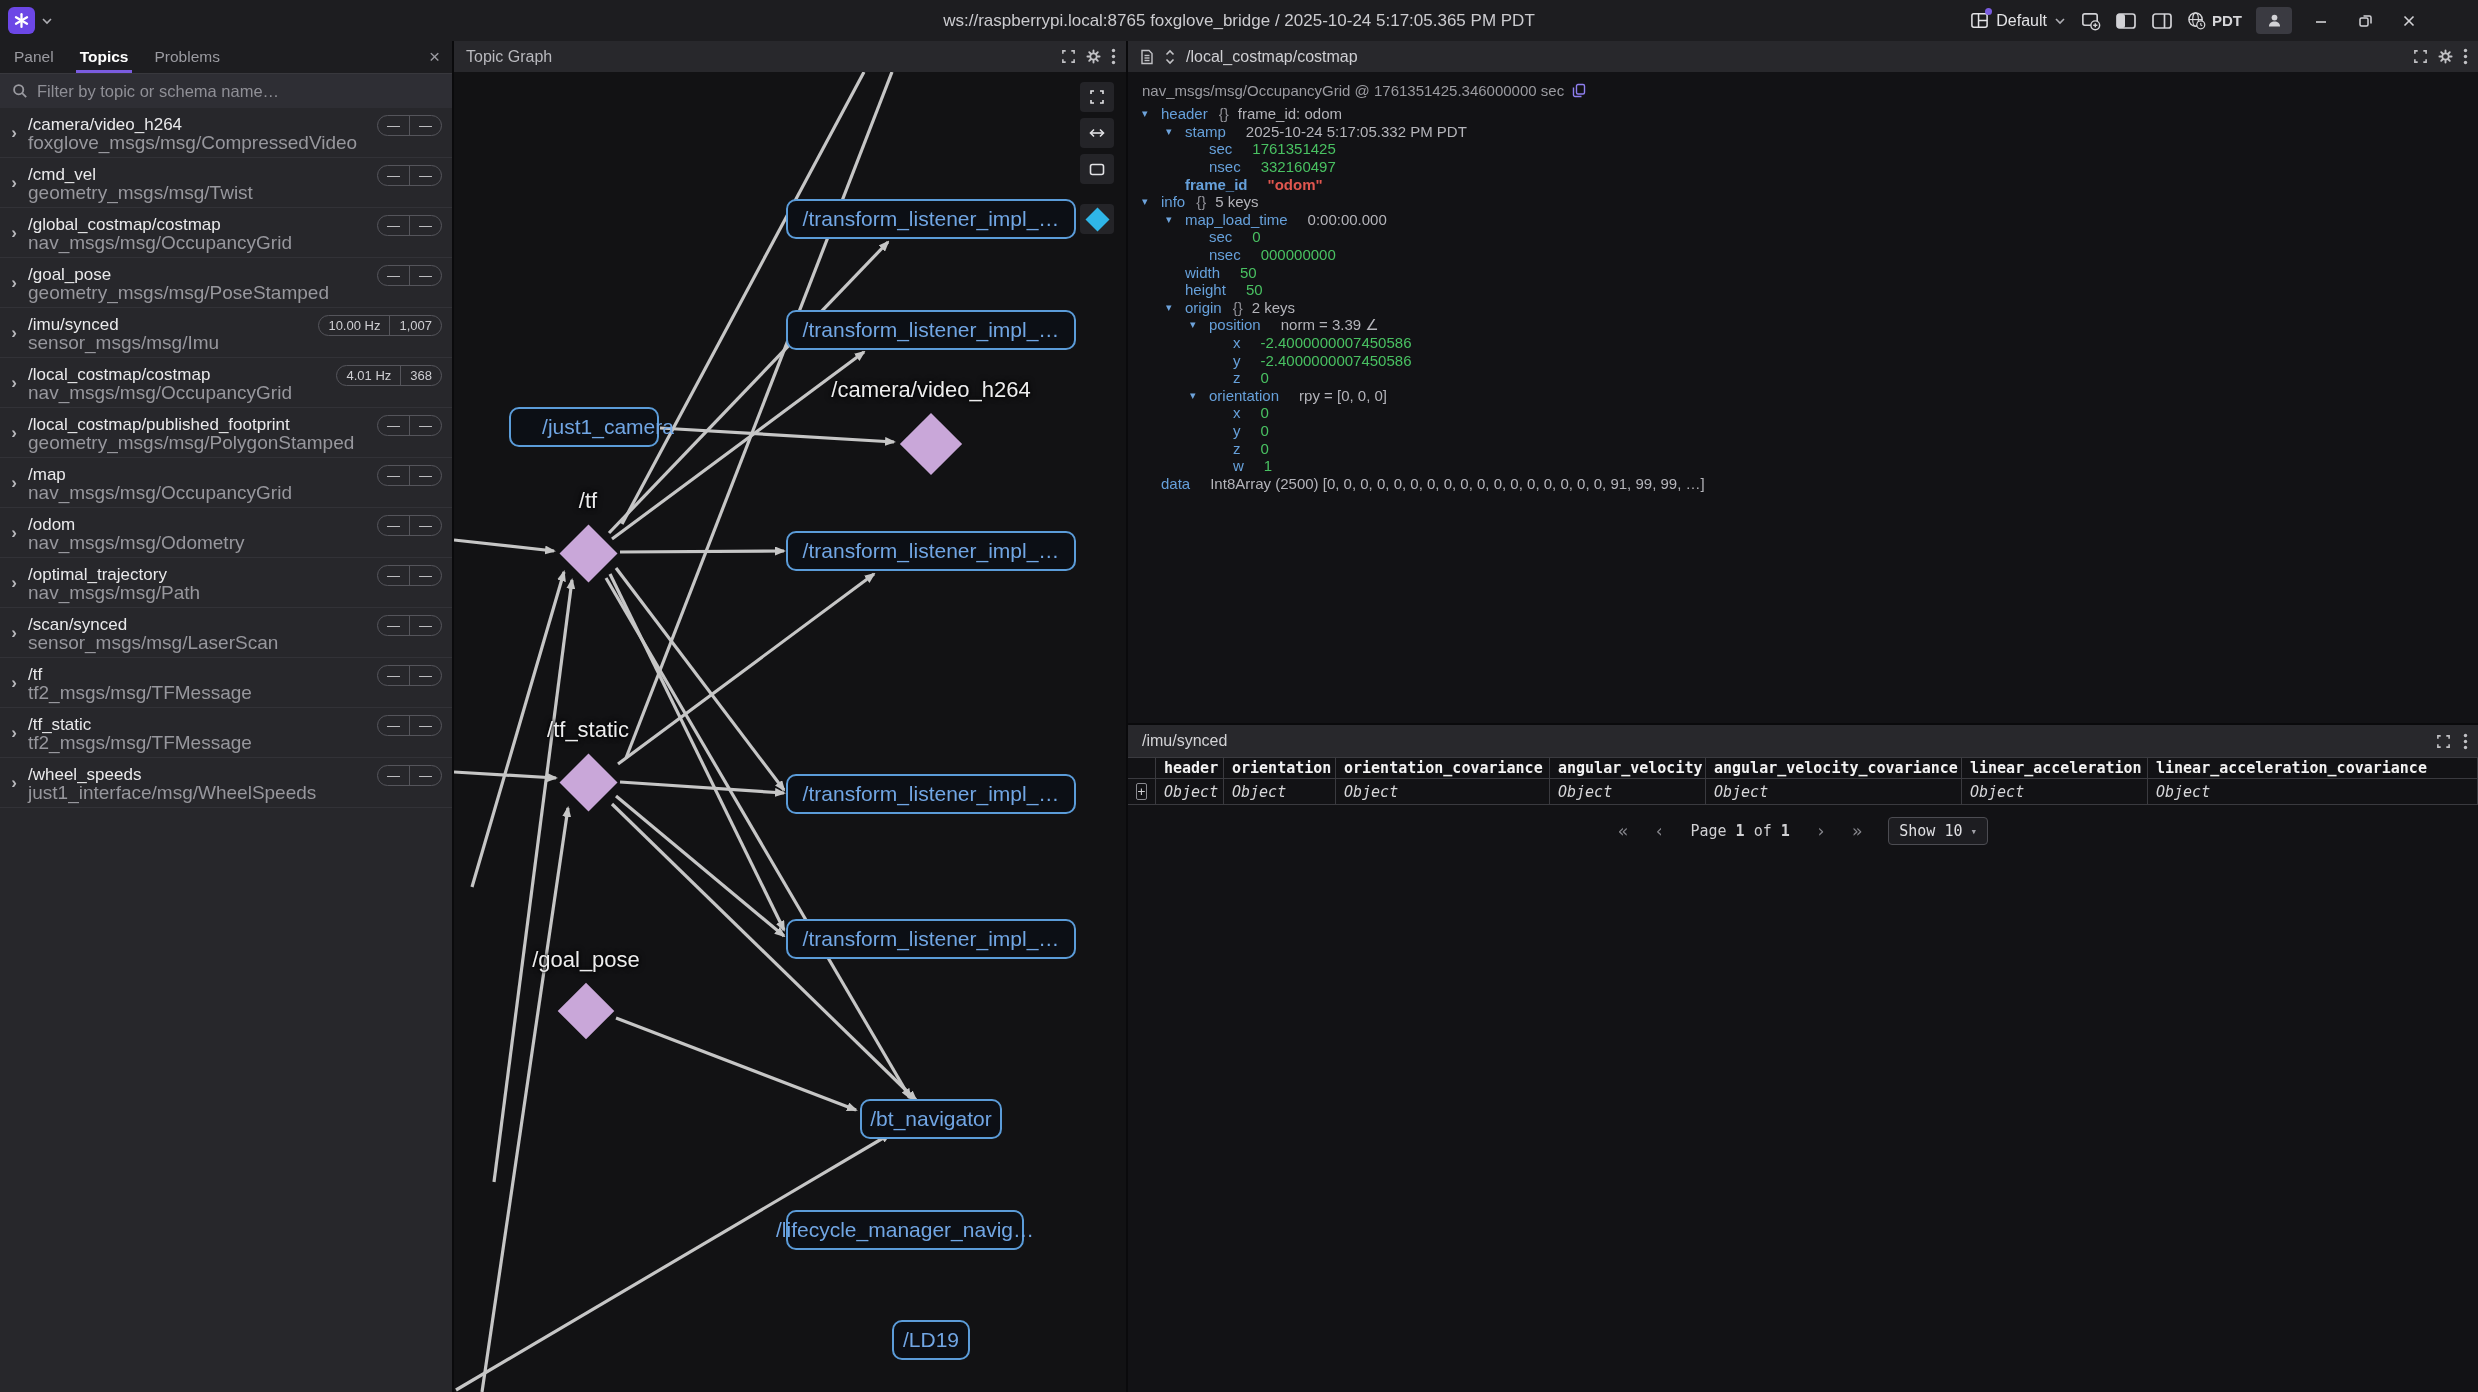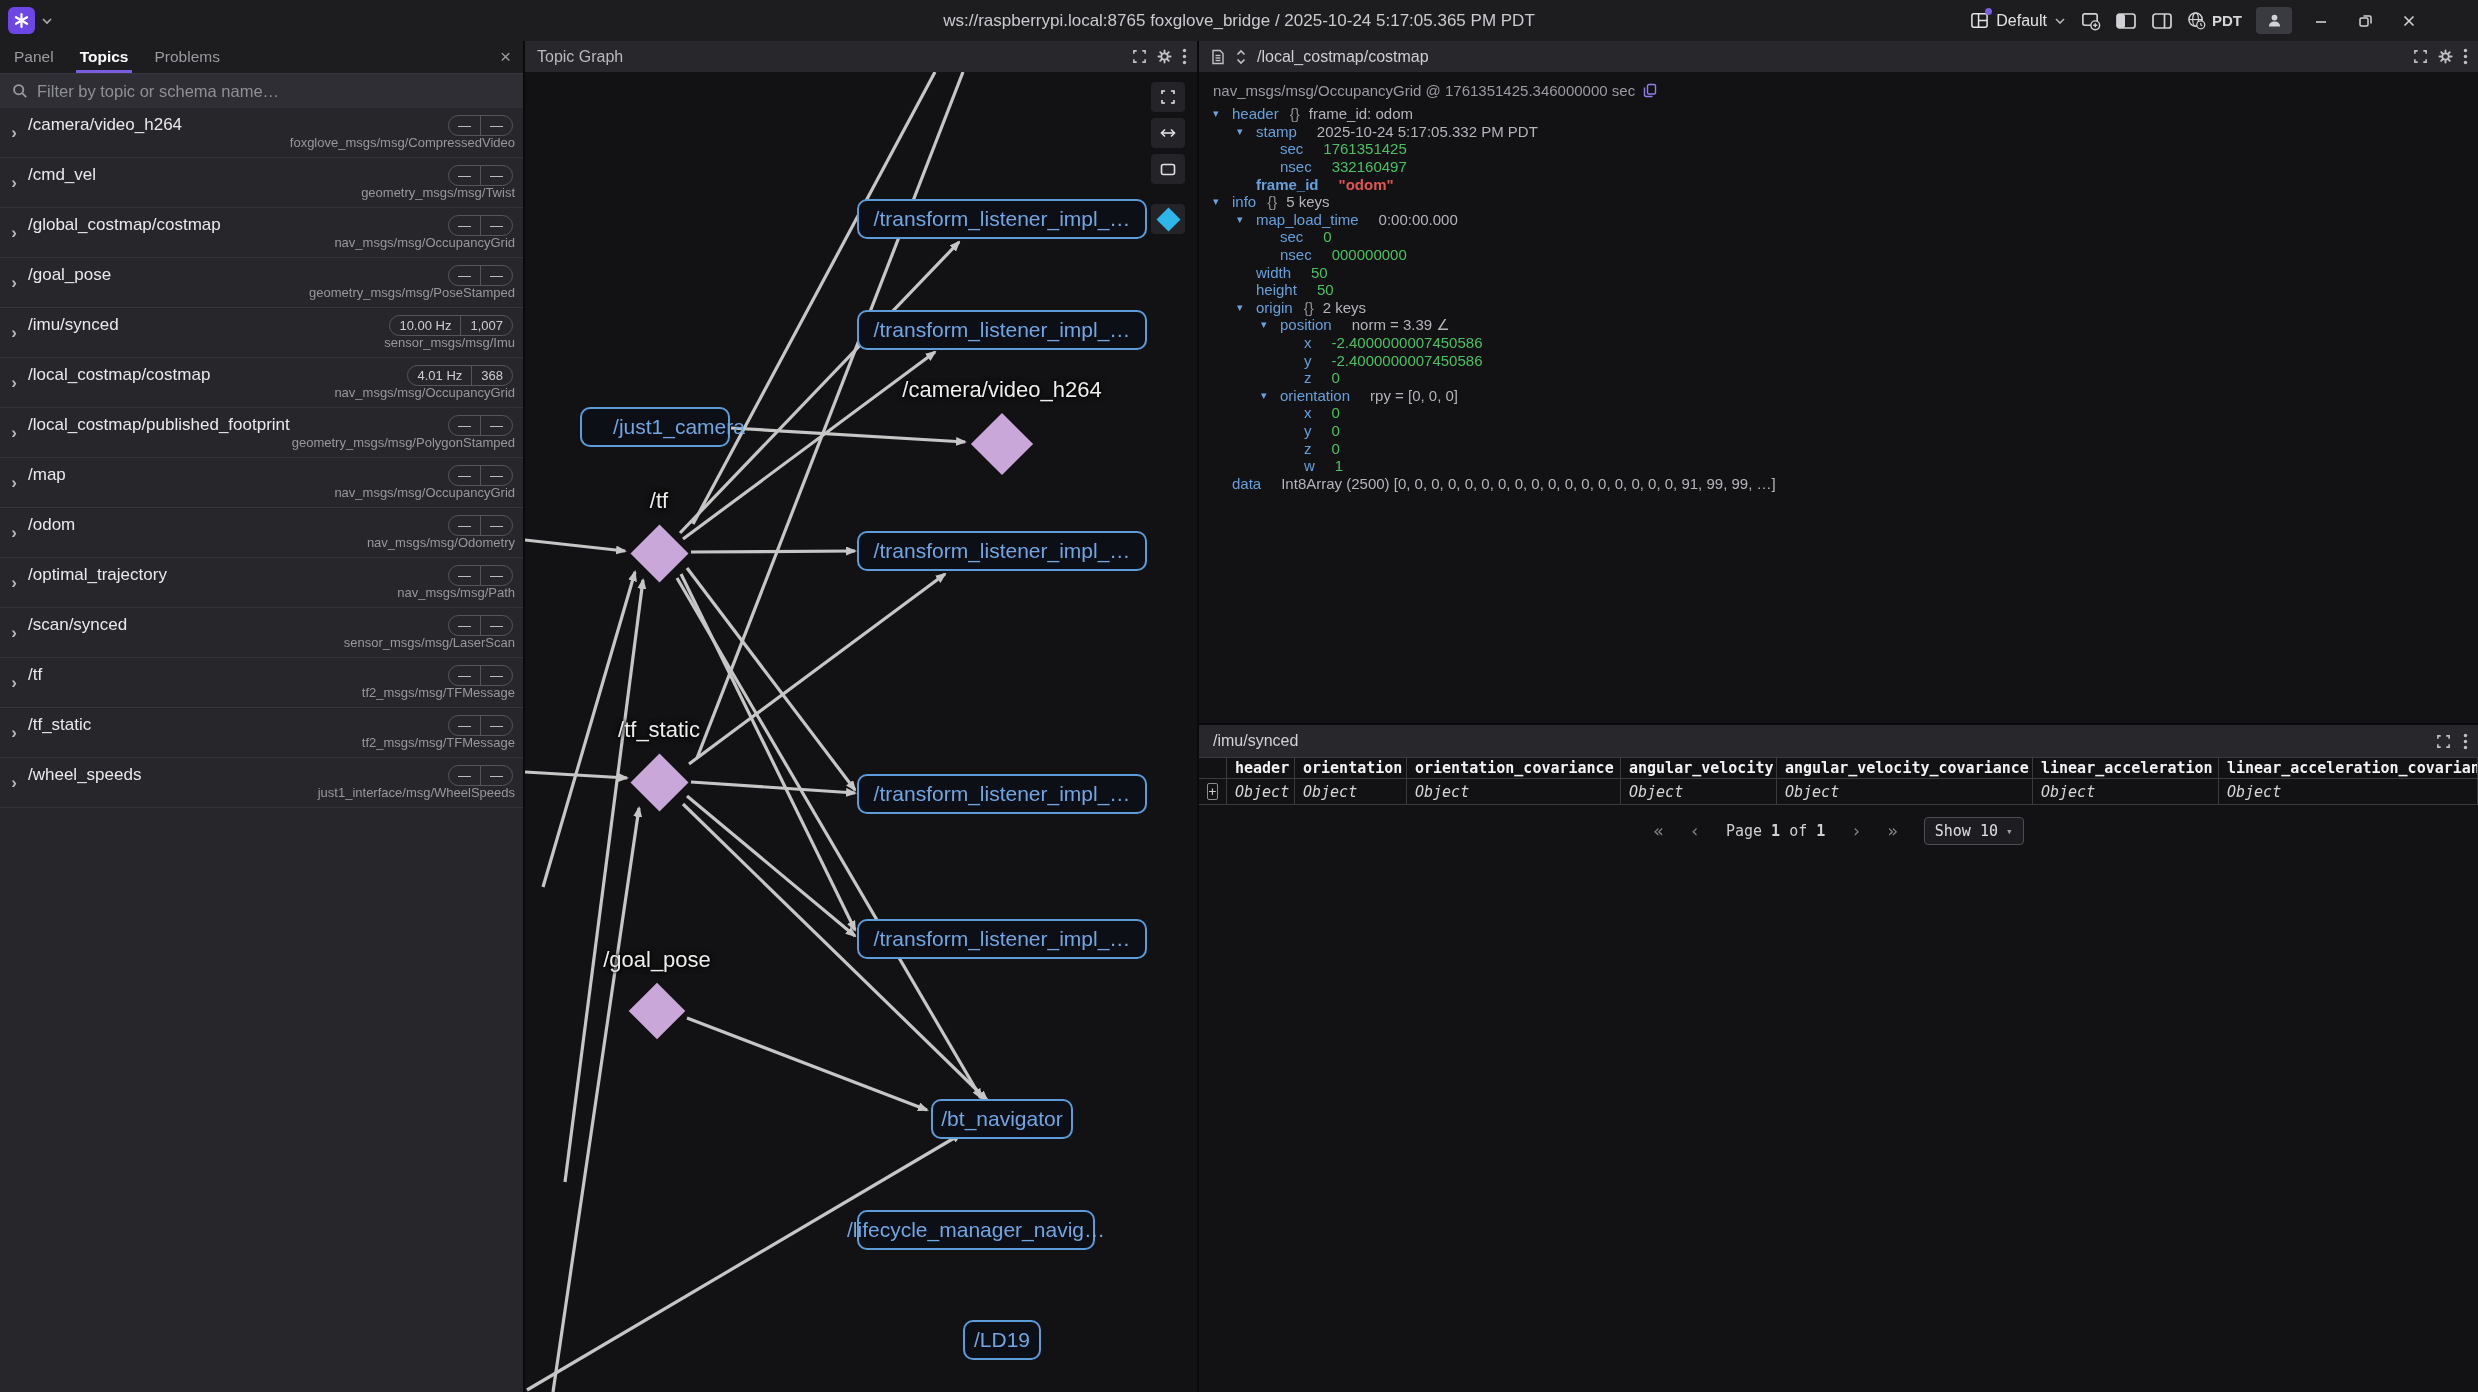--- a/index.html
+++ b/index.html
@@ -21,36 +21,36 @@
   .dot { position:absolute; right:-3px; top:-3px; width:7px; height:7px; border-radius:50%; background:#7a5ce0; }
   .tz-btn { display:flex; align-items:center; gap:6px; color:#d6d6d9; font-size:15px; font-weight:bold; cursor:pointer; }
   .account-btn { background:#3a3a41; border-radius:4px; width:36px; height:27px; }
   .win-min,.win-restore,.win-close { width:30px; }
 
   
   .main { flex:1; display:flex; min-height:0; }
   .vdiv { width:2px; background:#0a0a0c; flex:none; }
 
   
-  .sidebar { width:523px; flex:none; background:#27272b; display:flex; flex-direction:column; }
+  .sidebar { width:452px; flex:none; background:#27272b; display:flex; flex-direction:column; }
   .tabbar { height:33px; background:#1d1d20; border-bottom:1px solid #38383d; display:flex; align-items:stretch; padding-left:14px; flex:none; }
   .tab { display:flex; align-items:center; margin-right:26px; font-size:15.5px; color:#9a9aa0; cursor:pointer; position:relative; }
   .tab.active { color:#ffffff; font-weight:bold; }
   .tab.active:after { content:""; position:absolute; left:-4px; right:-4px; bottom:0; height:3px; background:#7a5ce0; }
   .tab-close { margin-left:auto; margin-right:12px; display:flex; align-items:center; color:#9a9aa0; font-size:19px; cursor:pointer; }
   .searchbar { height:34px; background:#2e2e34; display:flex; align-items:center; padding:0 12px; gap:9px; flex:none; }
   .searchbar svg { flex:none; }
   .search-input { flex:1; background:transparent; border:none; outline:none; color:#e6e6ea; font-size:16.5px; font-family:"Liberation Sans",sans-serif; }
   .search-input::placeholder { color:#8f8f96; }
   .topic-list { flex:1; overflow:hidden; }
   .topic-row { height:50px; display:flex; align-items:center; border-bottom:1px solid #323237; position:relative; cursor:pointer; }
   .chev { width:28px; text-align:center; color:#b9b9bd; font-size:17px; font-weight:bold; flex:none; }
   .t-texts { flex:1; min-width:0; padding-right:8px; }
   .t-name { color:#eaeaec; font-size:17px; line-height:20px; white-space:nowrap; }
-  .t-schema { color:#97979d; font-size:13px; line-height:16px; white-space:nowrap;text-align:right; }
+  .t-schema { color:#97979d; font-size:19px; line-height:16px; white-space:nowrap; }
   .pill { position:absolute; right:10px; top:7px; display:flex; border:1px solid #55555b; border-radius:11px; height:21px; align-items:center; overflow:hidden; }
   .pill-seg { padding:0 9px; font-size:13px; color:#cfcfd3; line-height:19px; white-space:nowrap; }
   .pill-seg.seg2 { border-left:1px solid #55555b; }
 
   
   .panel-header { height:31px; background:#28282c; display:flex; align-items:center; padding:0 10px 0 12px; gap:10px; flex:none; color:#b9b9be; font-size:16px; }
   .ph-title { white-space:nowrap; }
   .ph-spacer { flex:1; }
   .ph-ico { color:#c2c2c6; display:flex; cursor:pointer; }
 

